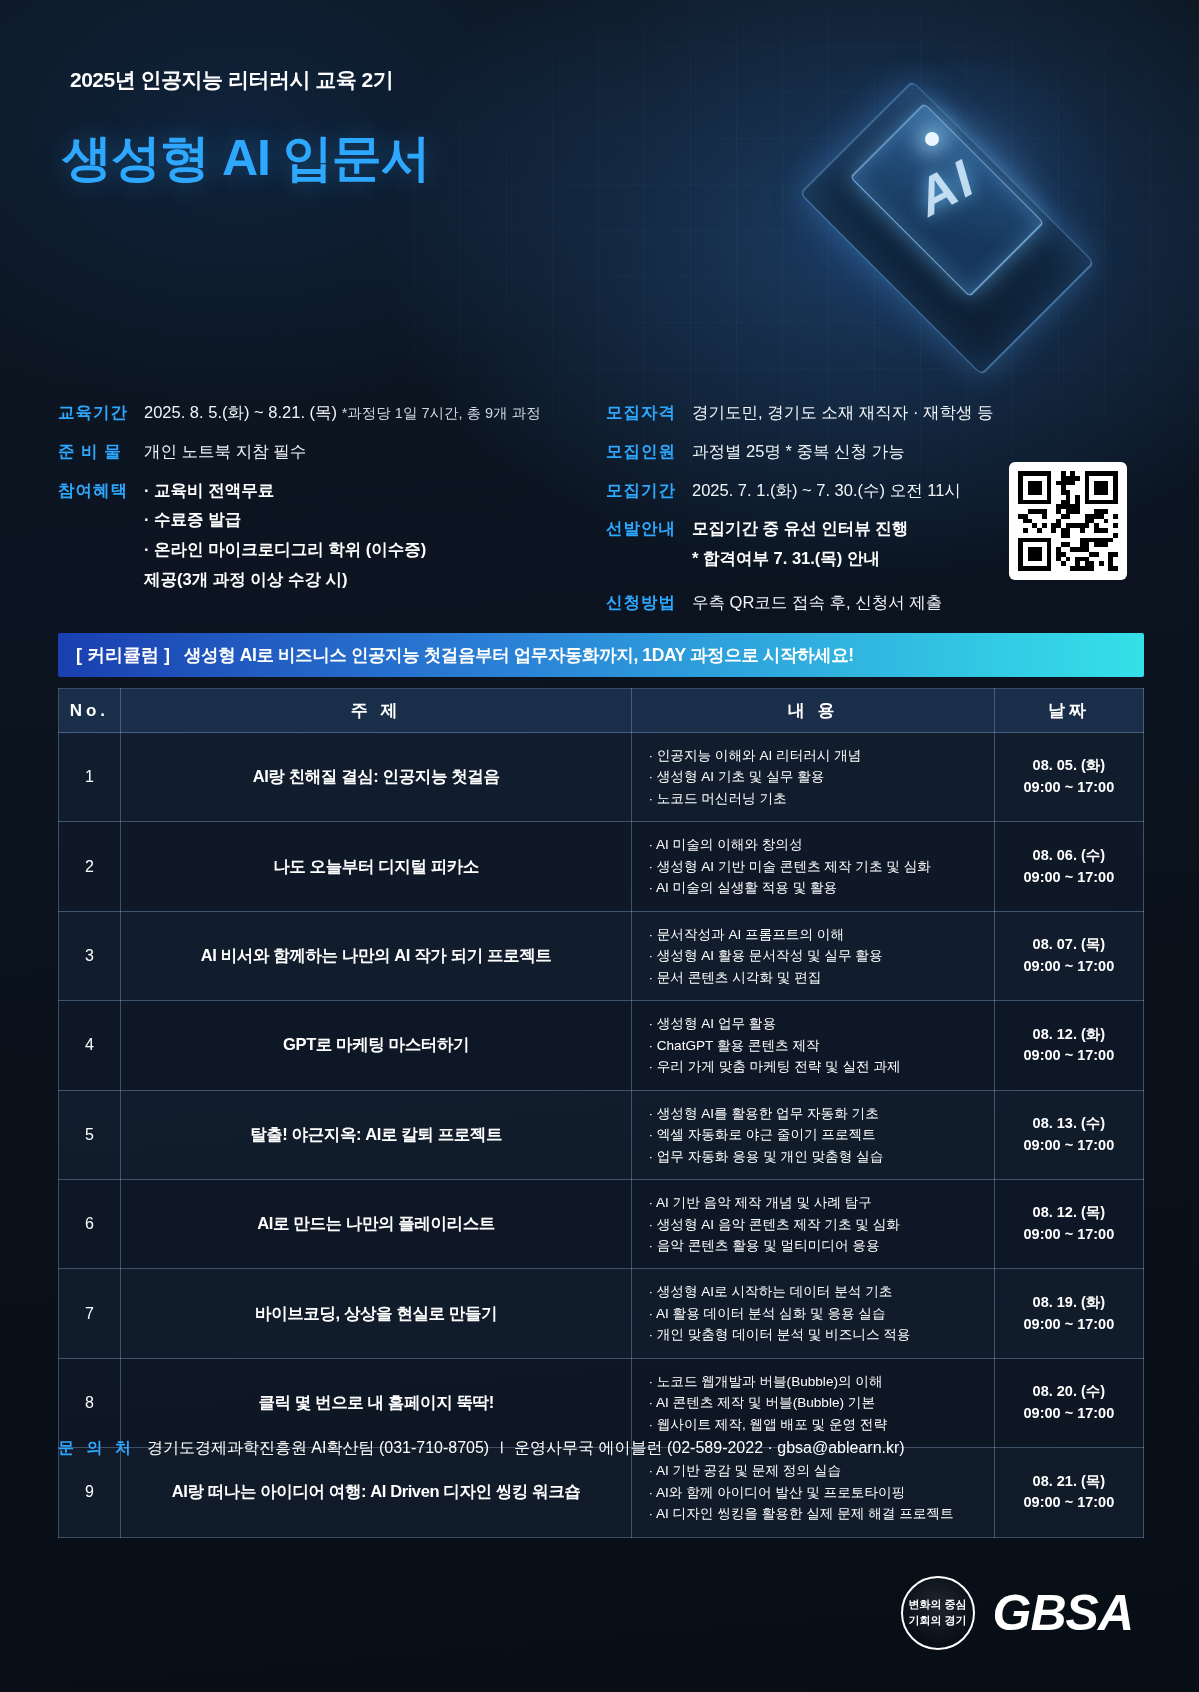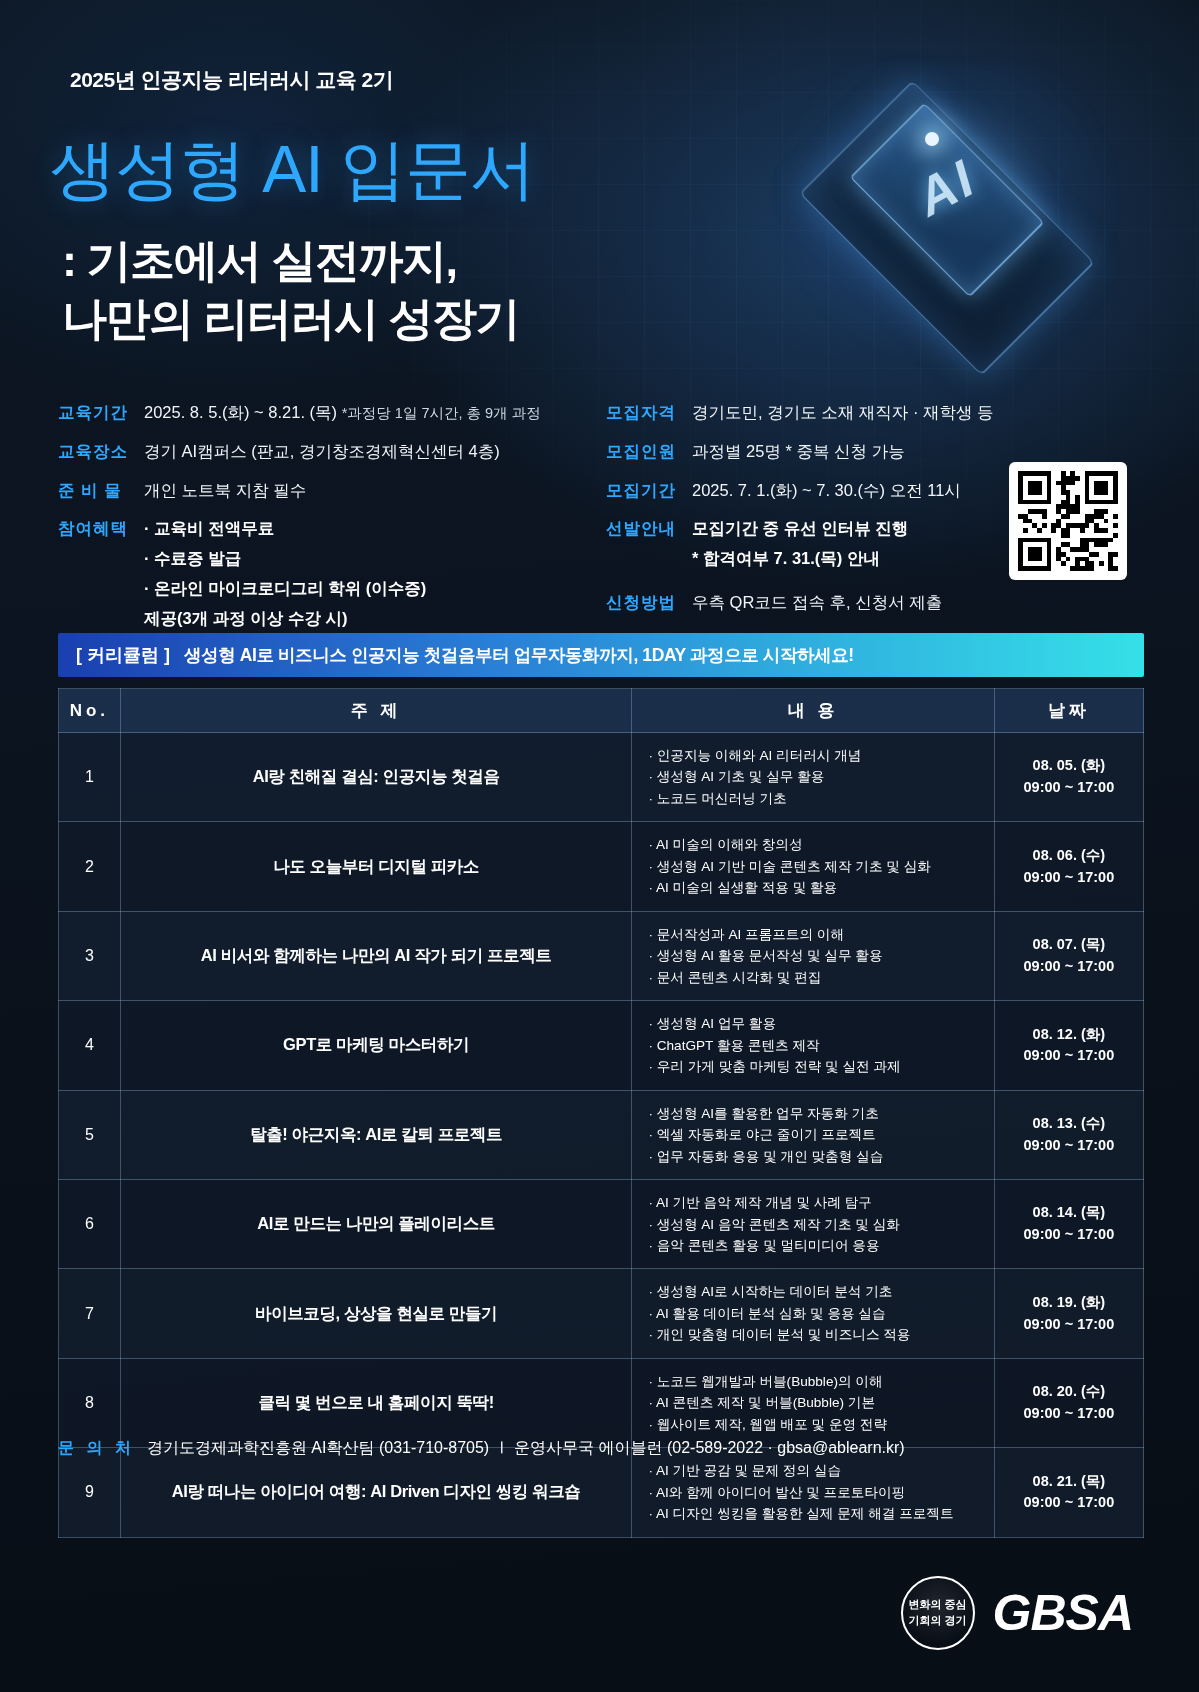--- a/index.html
+++ b/index.html
@@ -74,22 +74,22 @@
     background: #eaf6ff;
     box-shadow: 0 0 22px 8px rgba(160,220,255,0.75);
   }
 
   
   .kicker {
     position: absolute; left: 70px; top: 66px;
     font-size: 21px; font-weight: bold; color: #ffffff; letter-spacing: -0.5px;
   }
   .title-main {
-    position: absolute; left: 50px; top: 125px;
-    font-size: 66px; font-weight: normal; letter-spacing: -1px;
+    position: absolute; left: 62px; top: 125px;
+    font-size: 50px; font-weight: bold; letter-spacing: -1px;
     color: #2ea8ff;
     text-shadow: 0 0 26px rgba(46,168,255,0.35);
   }
   .title-sub {
     position: absolute; left: 62px; top: 232px;
     font-size: 45px; font-weight: bold; line-height: 1.28; letter-spacing: -1.5px;
     color: #ffffff;
   }
 
   
@@ -186,24 +186,20 @@
   <div class="chip-wrap">
     <div class="chip-glow"></div>
     <div class="chip-base"></div>
     <div class="chip-top"></div>
     <div class="chip-ai">AI</div>
     <div class="chip-dot"></div>
   </div>
 
   <div class="kicker">2025년 인공지능 리터러시 교육 2기</div>
   <div class="title-main">생성형 AI 입문서</div>
-  <div class="title-sub">
-    <div>: 기초에서 실전까지,</div>
-    <div>나만의 리터러시 성장기</div>
-  </div>
 
   <div class="qr-box" style="top:462px;">
     <div class="qr-inner" id="qr-inner">
         <div class="qr-cell" style="left: 42.8571%; top: 0%; width: 4.7619%; height: 4.7619%;"></div>
         <div class="qr-cell" style="left: 52.381%; top: 0%; width: 4.7619%; height: 4.7619%;"></div>
         <div class="qr-cell" style="left: 42.8571%; top: 4.7619%; width: 4.7619%; height: 4.7619%;"></div>
         <div class="qr-cell" style="left: 47.619%; top: 4.7619%; width: 4.7619%; height: 4.7619%;"></div>
         <div class="qr-cell" style="left: 52.381%; top: 4.7619%; width: 4.7619%; height: 4.7619%;"></div>
         <div class="qr-cell" style="left: 57.1429%; top: 4.7619%; width: 4.7619%; height: 4.7619%;"></div>
         <div class="qr-cell" style="left: 38.0952%; top: 9.52381%; width: 4.7619%; height: 4.7619%;"></div>
@@ -422,24 +418,20 @@
   <div class="info">
     <div class="info-col">
       <div class="info-row">
         <span class="info-label">교육기간</span>
         <span class="info-value">
           <span>2025. 8. 5.(화) ~ 8.21. (목)</span>
           <span class="dim">*과정당 1일 7시간, 총 9개 과정</span>
         </span>
       </div>
       <div class="info-row">
-        <span class="info-label">교육장소</span>
-        <span class="info-value">경기 AI캠퍼스 (판교, 경기창조경제혁신센터 4층)</span>
-      </div>
-      <div class="info-row">
         <span class="info-label">준 비 물</span>
         <span class="info-value">개인 노트북 지참 필수</span>
       </div>
       <div class="info-row">
         <span class="info-label">참여혜택</span>
         <ul class="bullets">
           <li>· 교육비 전액무료</li>
           <li>· 수료증 발급</li>
           <li>· 온라인 마이크로디그리 학위 (이수증)</li>
           <li>  제공(3개 과정 이상 수강 시)</li>
@@ -556,21 +548,21 @@
         </tr>
         <tr>
           <td class="td-no">6</td>
           <td class="td-topic">AI로 만드는 나만의 플레이리스트</td>
           <td class="td-content">
             <div>AI 기반 음악 제작 개념 및 사례 탐구</div>
             <div>생성형 AI 음악 콘텐츠 제작 기초 및 심화</div>
             <div>음악 콘텐츠 활용 및 멀티미디어 응용</div>
           </td>
           <td class="td-date">
-            <div>08. 14. (목)</div>
+            <div>08. 12. (목)</div>
             <div>09:00 ~ 17:00</div>
           </td>
         </tr>
         <tr>
           <td class="td-no">7</td>
           <td class="td-topic">바이브코딩, 상상을 현실로 만들기</td>
           <td class="td-content">
             <div>생성형 AI로 시작하는 데이터 분석 기초</div>
             <div>AI 활용 데이터 분석 심화 및 응용 실습</div>
             <div>개인 맞춤형 데이터 분석 및 비즈니스 적용</div>

